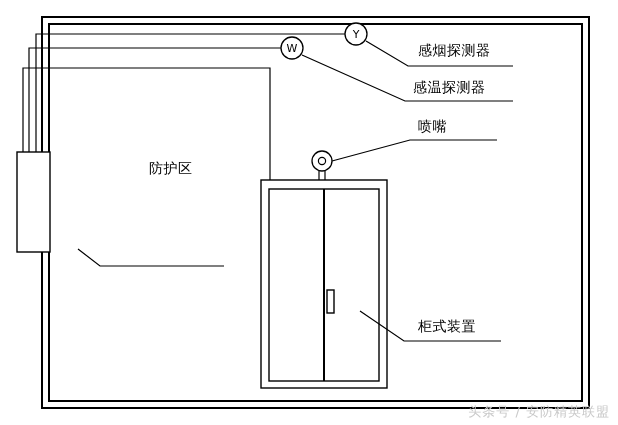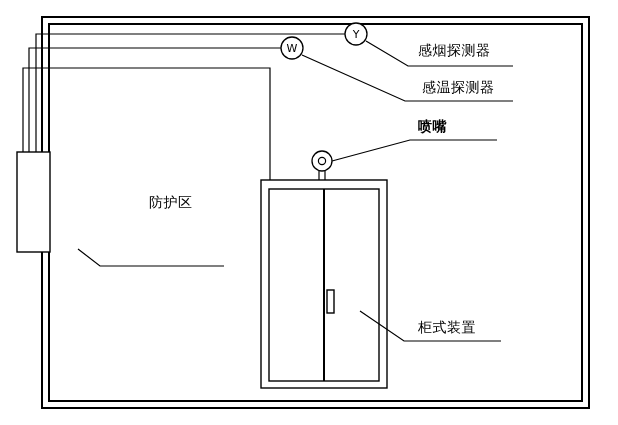--- a/index.html
+++ b/index.html
@@ -148,25 +148,26 @@
 
       <path class="leader" d="M 332 161 L 410 140 L 497 140"></path>
 
       <path class="leader" d="M 78 249 L 100 266 L 224 266"></path>
 
       <path class="leader" d="M 360 311 L 404 341 L 501 341"></path>
     </g>
 
   </svg>
 
-  <div class="lbl" style="left:149px; top:161px;margin-top:34px;">防护区</div>
+  <div class="lbl" style="left:149px; top:161px;">防护区</div>
 
   <div class="lbl" style="left:418px; top:43px;">感烟探测器</div>
 
-  <div class="lbl" style="left:422px; top:80px;">感温探测器</div>
+  <div class="lbl" style="left:413px; top:80px;">感温探测器</div>
 
-  <div class="lbl" style="left:418px; top:119px;font-weight:bold;">喷嘴</div>
+  <div class="lbl" style="left:418px; top:119px;">喷嘴</div>
 
 
-  <div class="lbl" style="left:418px; top:320px;">柜式装置</div>
+  <div class="lbl" style="left:418px; top:320px;font-family:Liberation Mono, monospace;">柜式装置</div>
 
+  <div id="watermark">头条号 / 安防精英联盟</div>
 
 </div>
 
 </body></html>

